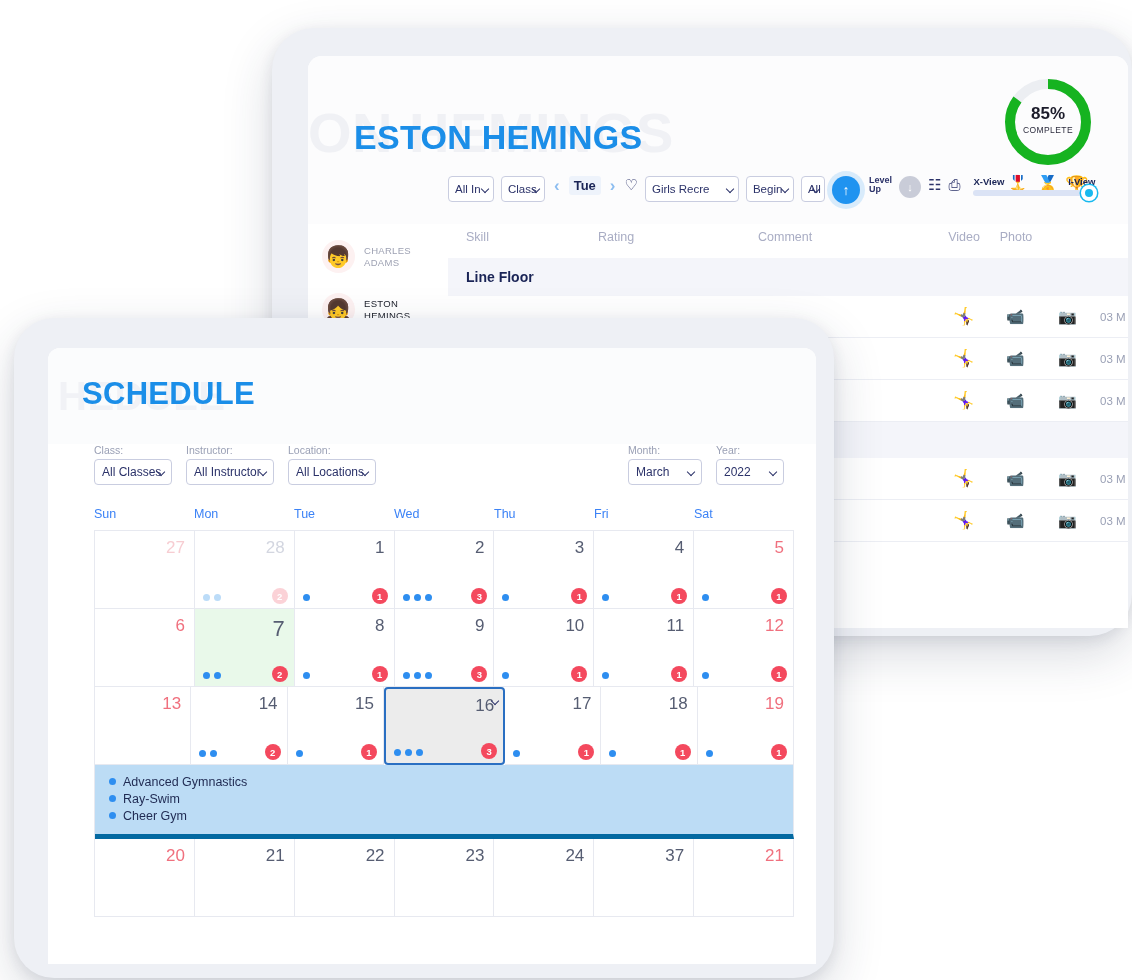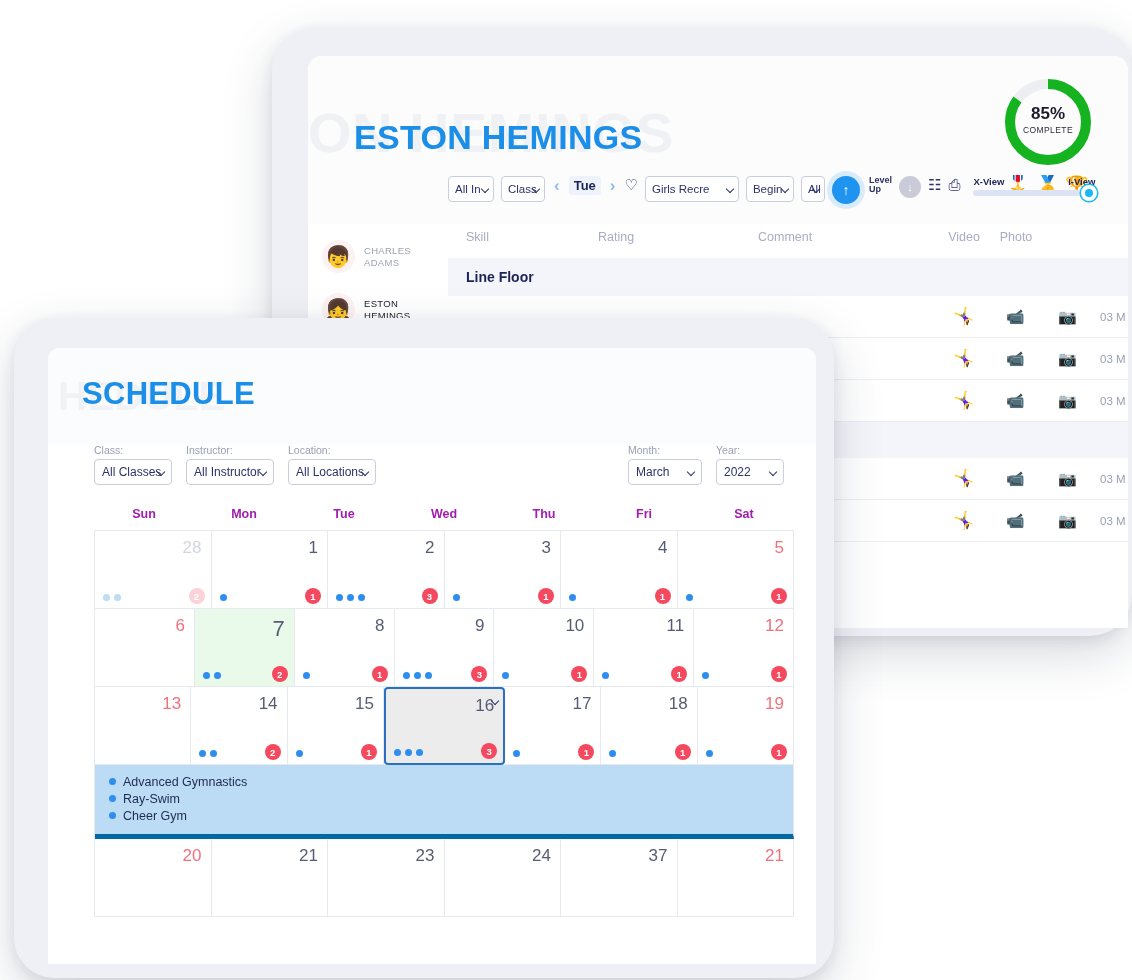--- a/index.html
+++ b/index.html
@@ -132,22 +132,22 @@
   .f-sel::after {
     content:""; position:absolute; right:7px; top:9px;
     width:5px; height:5px; border-right:1.5px solid #2b3269; border-bottom:1.5px solid #2b3269;
     transform: rotate(45deg);
   }
   .spacer { flex:1; }
 
   
   .cal { margin: 22px 0 0 46px; width: 700px; }
   .cal-dow { display:flex; }
-  .cal-dow div { flex:1; text-align:center; font-size:12.5px; font-weight:700;
-                 color:#a21caf; padding-bottom:9px; }
+  .cal-dow div { flex:1; font-size:12.5px; font-weight:400;
+                 color:#3b82f6; padding-bottom:9px; }
   .cal-grid { border-top:1px solid #e7e9f0; border-left:1px solid #e7e9f0; }
   .cal-week { display:flex; }
   .cell {
     flex:1; height:78px; border-right:1px solid #e7e9f0; border-bottom:1px solid #e7e9f0;
     position:relative; background:#fff;
   }
   .cell .num { position:absolute; right:9px; top:7px; font-size:17px; color:#565d72; }
   .cell.dim .num { color:#d3d6e0; }
   .cell.wknd .num { color:#f0707e; }
   .cell.dim.wknd .num { color:#f7cdd2; }
@@ -348,20 +348,23 @@
           <div>Sun</div>
           <div>Mon</div>
           <div>Tue</div>
           <div>Wed</div>
           <div>Thu</div>
           <div>Fri</div>
           <div>Sat</div>
         </div>
       <div class="cal-grid" id="cal-grid">
           <div class="cal-week">
+            <div class="cell dim wknd">
+              <div class="num">27</div>
+            </div>
             <div class="cell dim">
               <div class="num">28</div>
               <div class="dots">
                 <span class="dot"></span>
                 <span class="dot"></span>
               </div>
               <div class="cnt">2</div>
             </div>
             <div class="cell">
               <div class="num">1</div>
@@ -516,20 +519,23 @@
             </div>
           </div>
           <div class="cal-week">
             <div class="cell wknd">
               <div class="num">20</div>
             </div>
             <div class="cell">
               <div class="num">21</div>
             </div>
             <div class="cell">
+              <div class="num">22</div>
+            </div>
+            <div class="cell">
               <div class="num">23</div>
             </div>
             <div class="cell">
               <div class="num">24</div>
             </div>
             <div class="cell">
               <div class="num">37</div>
             </div>
             <div class="cell wknd">
               <div class="num">21</div>

